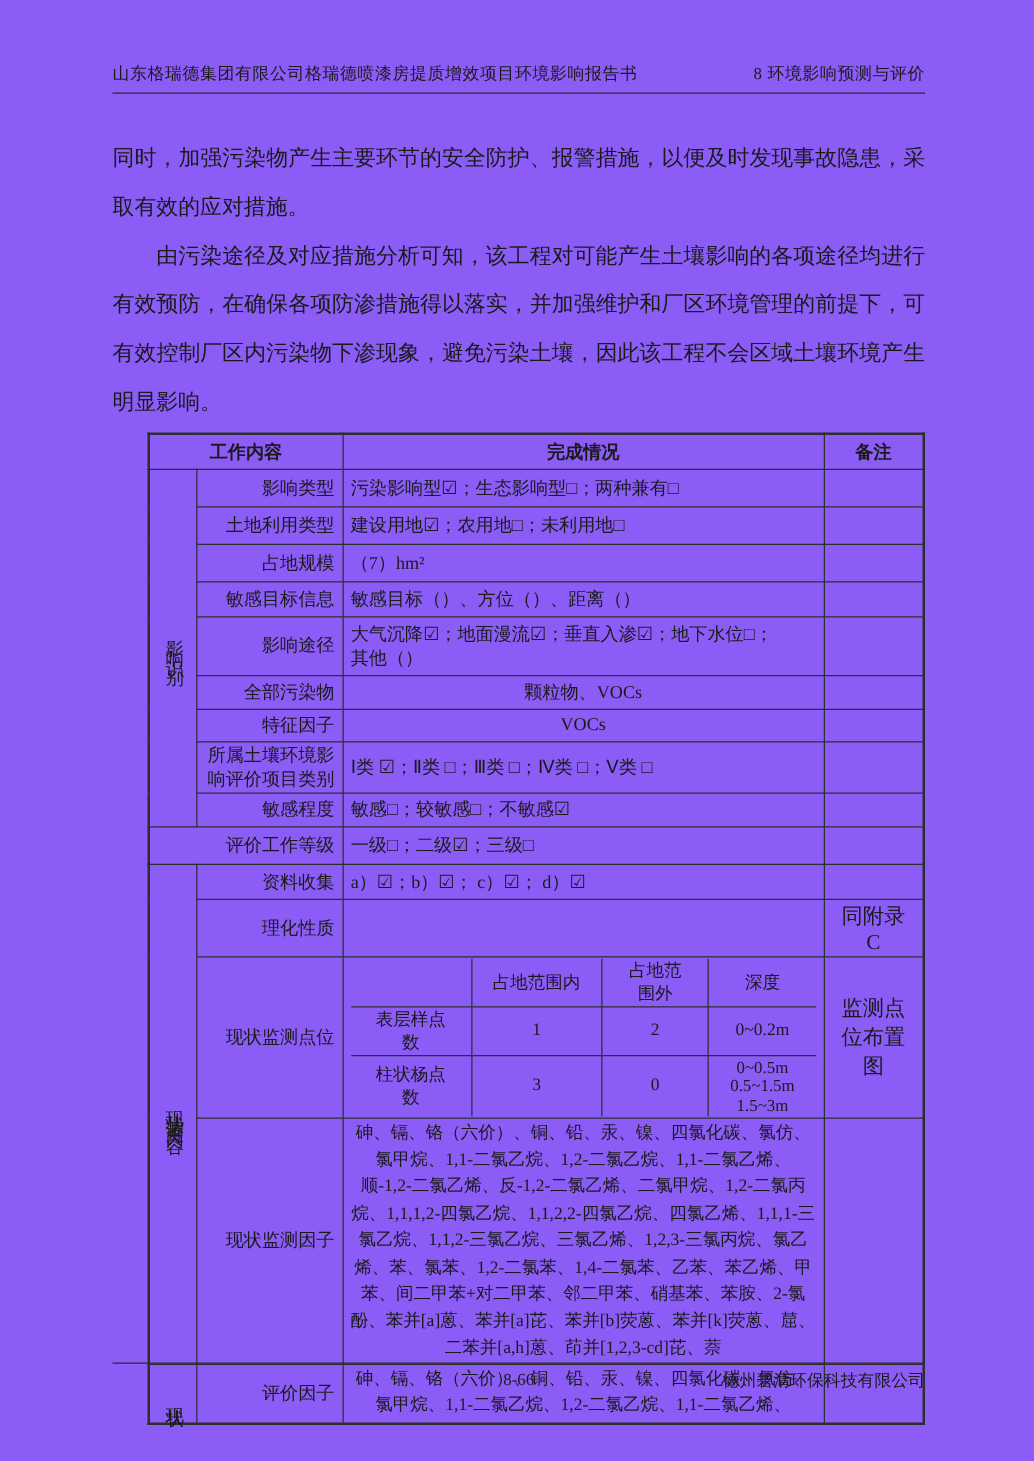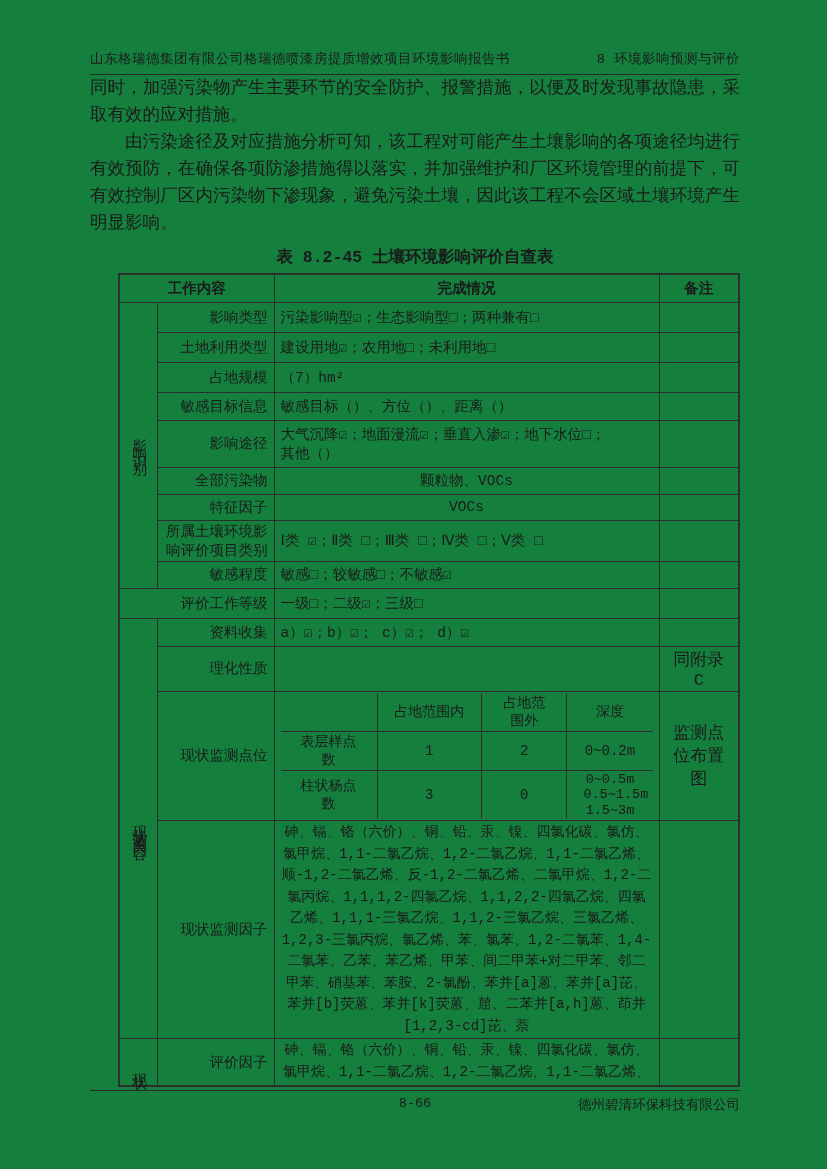--- a/index.html
+++ b/index.html
@@ -1,35 +1,35 @@
 <!DOCTYPE html>
 <html><head>
 <meta charset="utf-8">
 <style>
   * { margin: 0; padding: 0; box-sizing: border-box; }
   html, body { background: #e8e8e8; }
   .page {
     width: 827px; height: 1169px;
-    background: #15803d;
+    background: #8b5cf6;
     color: #1a1a1a;
-    font-family: Liberation Mono, monospace;
+    font-family: Liberation Serif, serif;
     position: relative;
     margin: 0 auto;
     padding: 50px 87px 0 90px;
     overflow: hidden;
   }
   
   .hdr {
     display: flex; justify-content: space-between; align-items: flex-end;
     font-size: 13.5px; letter-spacing: 0.5px;
     border-bottom: 1.5px solid #2a2a2a;
     padding-bottom: 6px;
   }
   
-  .bodytext { margin-top: 0; font-size: 17.5px; line-height: 27px; text-align: justify; }
+  .bodytext { margin-top: 32px; font-size: 17.5px; line-height: 39px; text-align: justify; }
   .bodytext p.indent { text-indent: 2em; }
   
   .tbl-title { text-align: center; font-weight: bold; font-size: 16.5px; margin-top: 9px; }
   
   table.main {
     border-collapse: collapse; table-layout: fixed;
     width: 620px; margin-left: 28px; margin-top: 5px;
     font-size: 14.5px;
   }
   table.main td, table.main th { border: 1px solid #2e2e2e; padding: 1px 6px; vertical-align: middle; }
@@ -77,21 +77,20 @@
   <div class="hdr">
     <span>山东格瑞德集团有限公司格瑞德喷漆房提质增效项目环境影响报告书</span>
     <span>8 环境影响预测与评价</span>
   </div>
 
   <div class="bodytext">
     <p>同时，加强污染物产生主要环节的安全防护、报警措施，以便及时发现事故隐患，采取有效的应对措施。</p>
     <p class="indent">由污染途径及对应措施分析可知，该工程对可能产生土壤影响的各项途径均进行有效预防，在确保各项防渗措施得以落实，并加强维护和厂区环境管理的前提下，可有效控制厂区内污染物下渗现象，避免污染土壤，因此该工程不会区域土壤环境产生明显影响。</p>
   </div>
 
-  <div class="tbl-title">表 8.2-45 土壤环境影响评价自查表</div>
 
   <table class="main">
     <colgroup>
       <col style="width:38px">
         <col style="width:117px">
         <col style="width:385px">
         <col style="width:80px">
     </colgroup>
     <tbody>
       <tr class="rh28">

